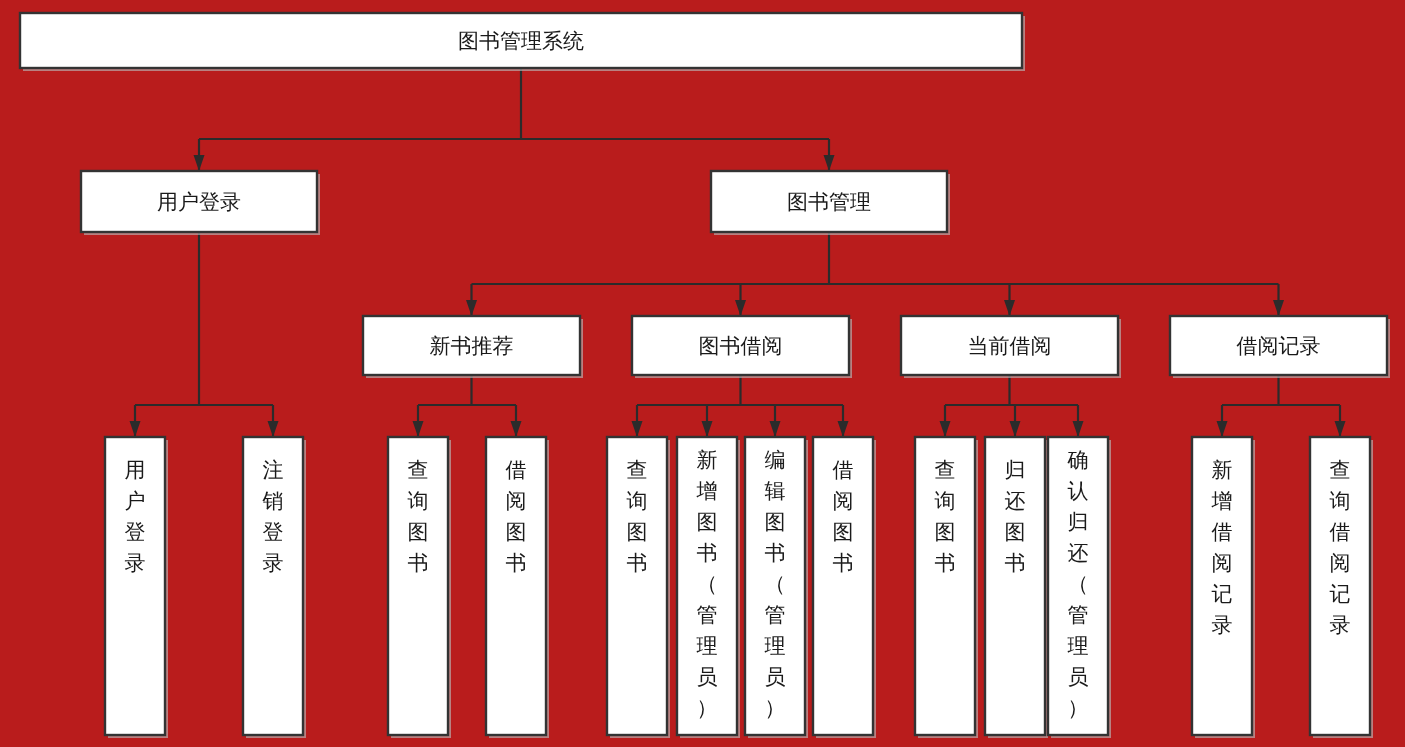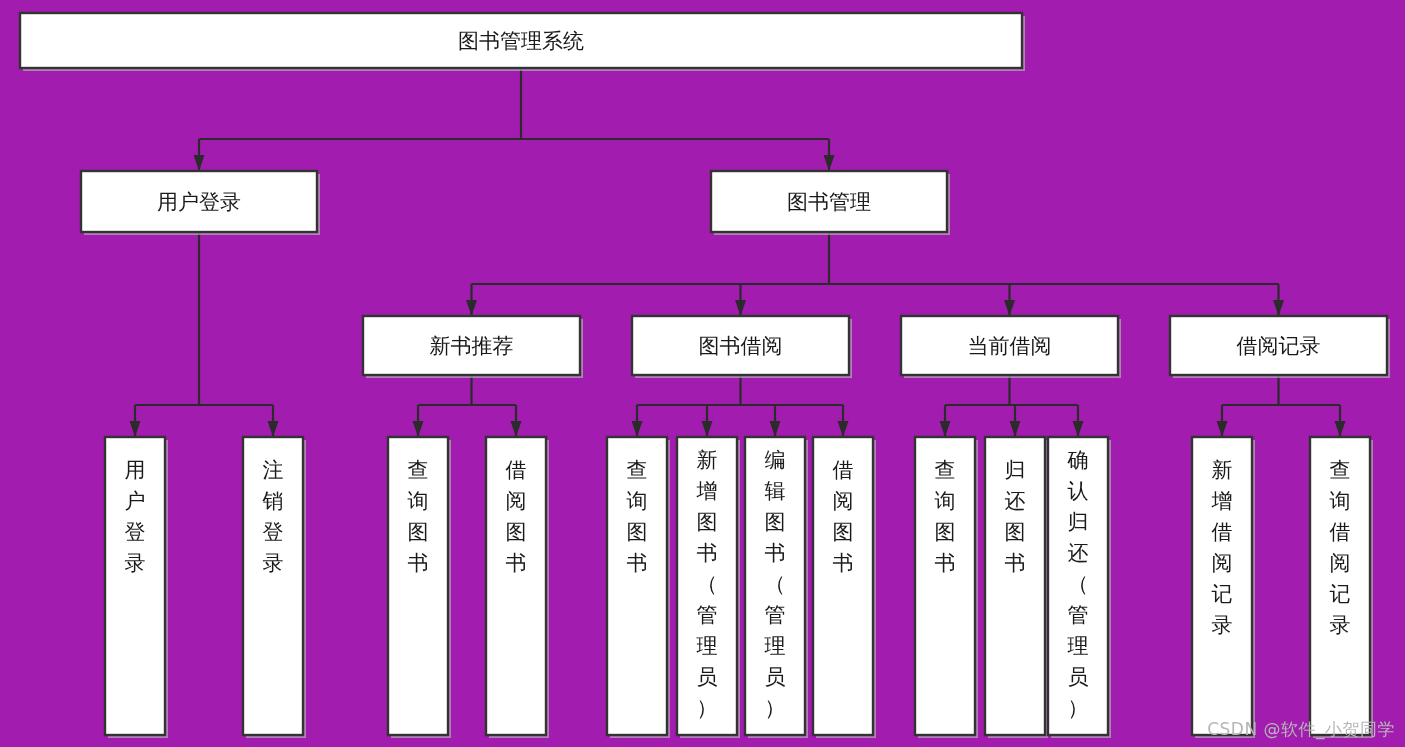--- a/index.html
+++ b/index.html
@@ -8,21 +8,21 @@
     padding: 0;
     background: #ffffff;
   }
   body {
     font-family: "DejaVu Sans", "Liberation Sans", sans-serif;
   }
   #diagram-root {
     position: relative;
     width: 1405px;
     height: 747px;
-    background: #a21caf;
+    background: #b91c1c;
     overflow: hidden;
   }
   svg#flow {
     position: absolute;
     left: 0;
     top: 0;
     width: 1405px;
     height: 747px;
     display: block;
   }
@@ -224,14 +224,13 @@
           <rect x="1192" y="437" width="60" height="298" class="node-rect"></rect>
           <text class="node-label-vertical" x="1222" y="476.5"><tspan x="1222" dy="0">新</tspan><tspan x="1222" dy="31">增</tspan><tspan x="1222" dy="31">借</tspan><tspan x="1222" dy="31">阅</tspan><tspan x="1222" dy="31">记</tspan><tspan x="1222" dy="31">录</tspan></text>
         </g>
         <g>
           <rect x="1313" y="440" width="60" height="298" class="node-shadow"></rect>
           <rect x="1310" y="437" width="60" height="298" class="node-rect"></rect>
           <text class="node-label-vertical" x="1340" y="476.5"><tspan x="1340" dy="0">查</tspan><tspan x="1340" dy="31">询</tspan><tspan x="1340" dy="31">借</tspan><tspan x="1340" dy="31">阅</tspan><tspan x="1340" dy="31">记</tspan><tspan x="1340" dy="31">录</tspan></text>
         </g>
       </g>
     </svg>
-  <div class="watermark">CSDN @软件_小贺同学</div>
 </div>
 
 </body></html>

